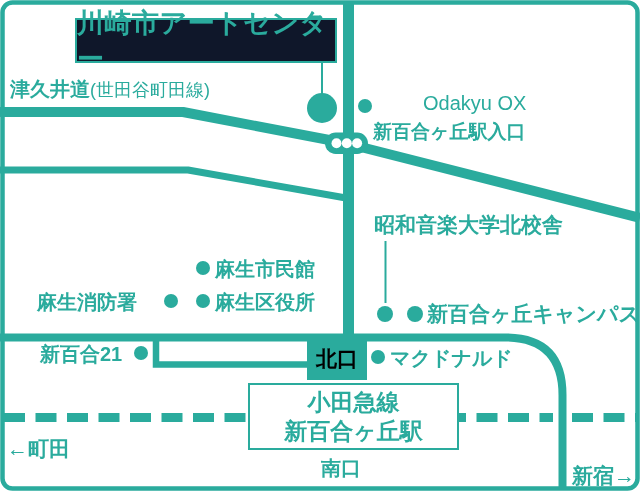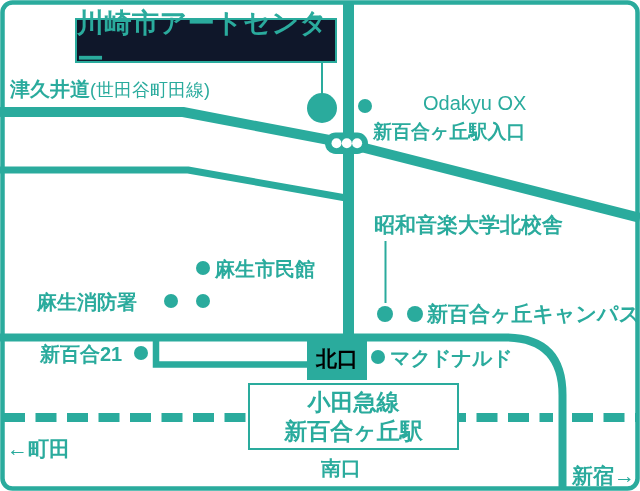--- a/index.html
+++ b/index.html
@@ -109,20 +109,21 @@
   <div class="dot" style="left:407px; top:306px; width:16px; height:16px;"></div>
   <div class="lbl eiga2">新百合ヶ丘キャンパス</div>
 
   <div class="dot" style="left:196px; top:261px; width:14px; height:14px;"></div>
   <div class="lbl civic">麻生市民館</div>
 
   <div class="lbl fire">麻生消防署</div>
   <div class="dot" style="left:164px; top:294px; width:14px; height:14px;"></div>
 
   <div class="dot" style="left:196px; top:294px; width:14px; height:14px;"></div>
+  <div class="lbl ward">麻生区役所</div>
 
   <div class="lbl shinyuri21">新百合21</div>
   <div class="dot" style="left:134px; top:346px; width:14px; height:14px;"></div>
 
   <div class="north-exit">
     <span>北口</span>
   </div>
 
   <div class="dot" style="left:371px; top:350px; width:14px; height:14px;"></div>
   <div class="lbl mcd">マクドナルド</div>

